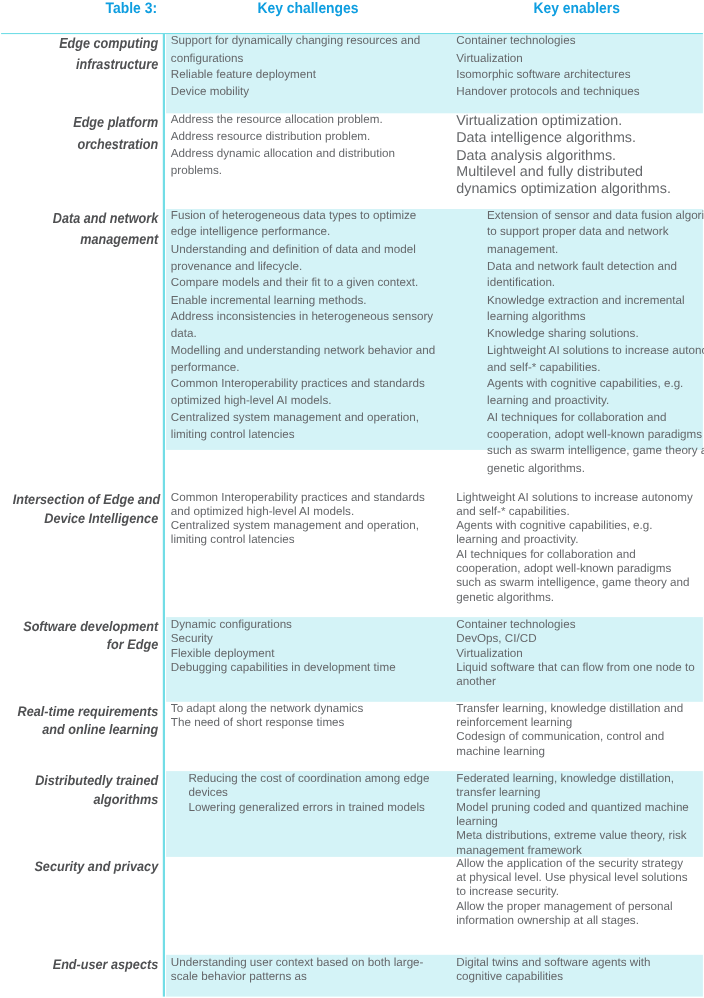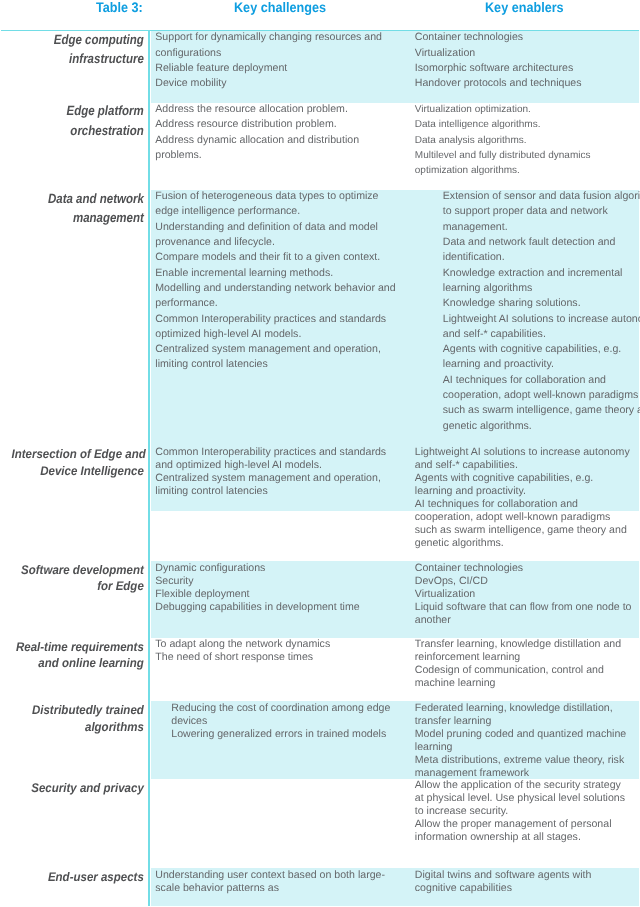--- a/index.html
+++ b/index.html
@@ -58,38 +58,39 @@
   <div class="row" style="top:102.8px;height:87.00000000000001px;">
     <div class="lbl" style="top:-1.46px;font-size:13.3px;line-height:19.3px;transform:scaleX(0.864);">
       <span class="ln">Edge platform</span>
       <span class="ln">orchestration</span>
     </div>
     <div class="cell c2" style="top:-0.62px;font-size:10.6px;line-height:15.3px;">
       <span class="ln">Address the resource allocation problem.</span>
       <span class="ln">Address resource distribution problem.</span>
       <span class="ln">Address dynamic allocation and distribution problems.</span>
     </div>
-    <div class="cell c3" style="top:-0.62px;font-size:10px;line-height:15.3px;">
+    <div class="cell c3" style="top:-0.62px;font-size:13px;line-height:15.3px;">
       <span class="ln">Virtualization optimization.</span>
       <span class="ln">Data intelligence algorithms.</span>
       <span class="ln">Data analysis algorithms.</span>
       <span class="ln">Multilevel and fully distributed dynamics optimization algorithms.</span>
     </div>
   </div>
-  <div class="row" style="top:189.8px;height:321px;">
+  <div class="row" style="top:189.8px;height:219px;">
     <div class="band"></div>
     <div class="lbl" style="top:-1.16px;font-size:13.3px;line-height:19.3px;transform:scaleX(0.864);">
       <span class="ln">Data and network</span>
       <span class="ln">management</span>
     </div>
     <div class="cell c2" style="top:-0.62px;font-size:10.6px;line-height:15.3px;">
       <span class="ln">Fusion of heterogeneous data types to optimize edge intelligence performance.</span>
       <span class="ln">Understanding and definition of data and model provenance and lifecycle.</span>
       <span class="ln">Compare models and their fit to a given context.</span>
       <span class="ln">Enable incremental learning methods.</span>
+      <span class="ln">Address inconsistencies in heterogeneous sensory data.</span>
       <span class="ln">Modelling and understanding network behavior and performance.</span>
       <span class="ln">Common Interoperability practices and standards optimized high-level AI models.</span>
       <span class="ln">Centralized system management and operation, limiting control latencies</span>
     </div>
     <div class="cell c3" style="top:-0.62px;font-size:10.6px;line-height:15.3px;margin-left:28px;">
       <span class="ln">Extension of sensor and data fusion algorithm to support proper data and network management.</span>
       <span class="ln">Data and network fault detection and identification.</span>
       <span class="ln">Knowledge extraction and incremental learning algorithms</span>
       <span class="ln">Knowledge sharing solutions.</span>
       <span class="ln">Lightweight AI solutions to increase autonomy and self-* capabilities.</span>

